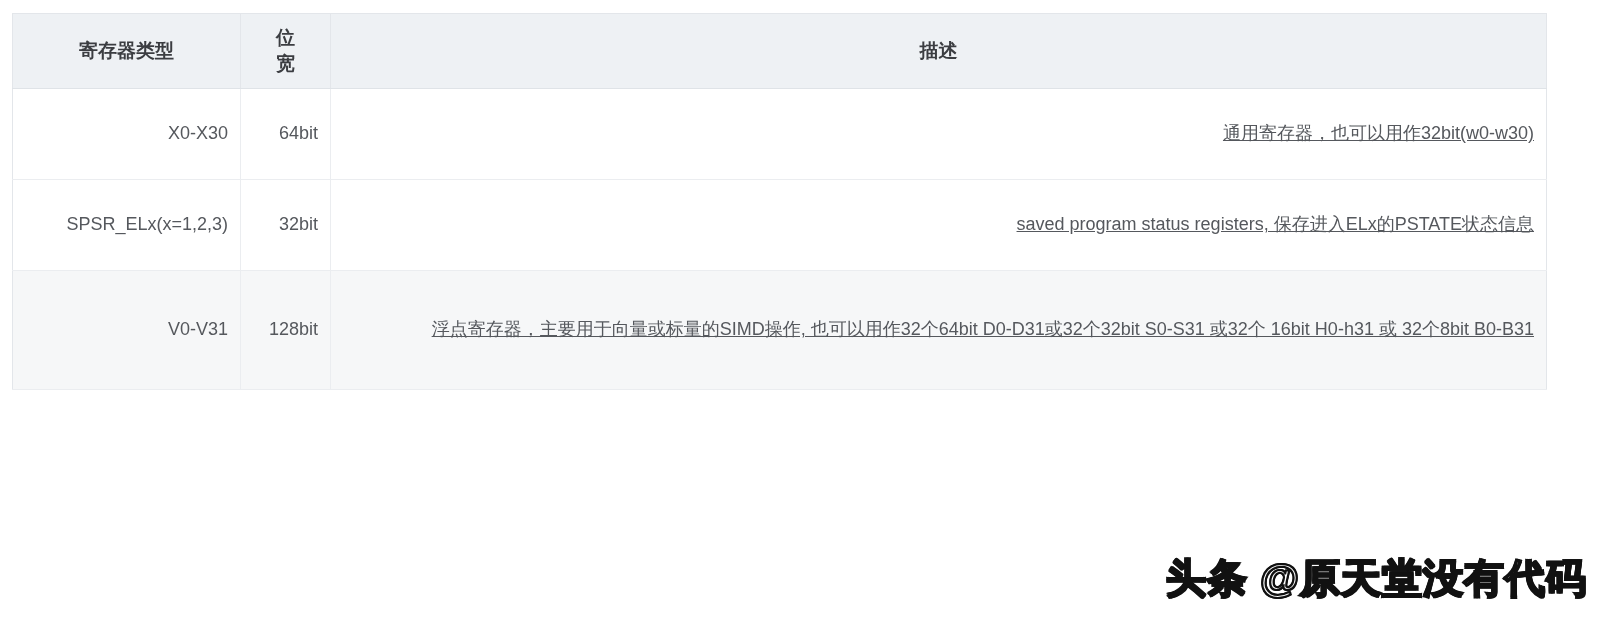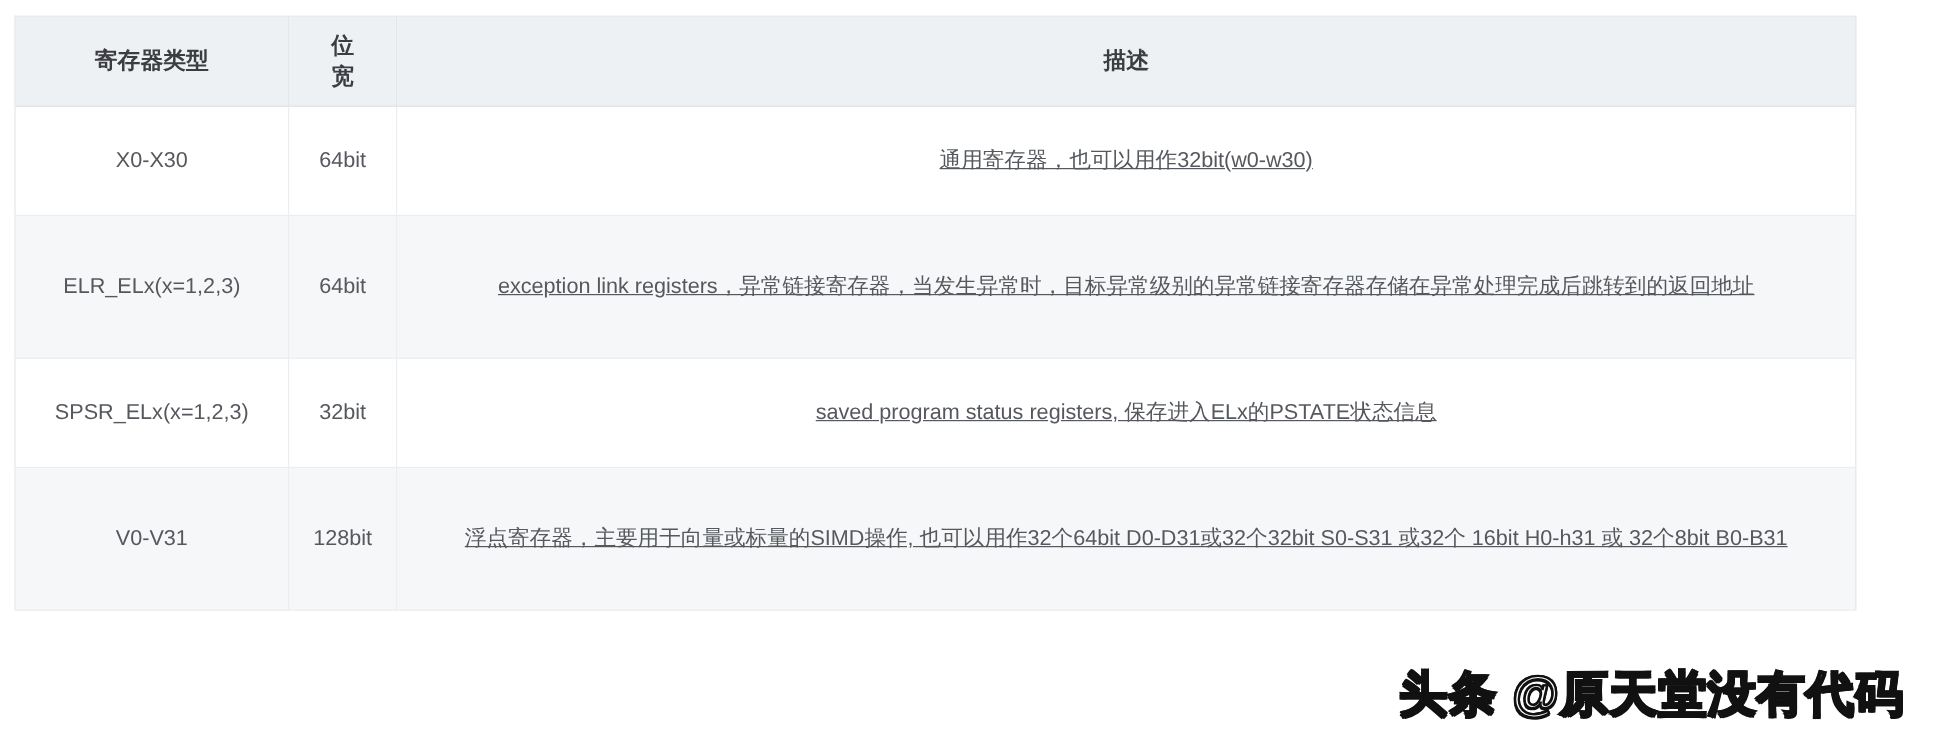--- a/index.html
+++ b/index.html
@@ -49,21 +49,21 @@
     padding: 6px 27px;
     border-right: 1px solid #e3e6ea;
     border-bottom: 1px solid #dfe3e7;
     font-family: Liberation Mono, monospace;
   }
   table.reg-table th:last-child { border-right: none; }
 
   table.reg-table td {
     color: #55585d;
     font-size: 18px;
-    text-align: center;
+    text-align: right;
     vertical-align: middle;
     padding: 14px 12px;
     border-right: 1px solid #ebedf0;
     border-bottom: 1px solid #ebedf0;
     line-height: 1.62;
     word-break: break-word;
   }
   table.reg-table td:last-child { border-right: none; }
 
   table.reg-table tbody tr.row-odd  td { background: #ffffff; }
@@ -119,25 +119,20 @@
           <th>位宽</th>
           <th>描述</th>
         </tr>
       </thead>
       <tbody>
         <tr class="row-odd r1">
           <td class="cell-type">X0-X30</td>
           <td class="cell-width">64bit</td>
           <td class="cell-desc">通用寄存器，也可以用作32bit(w0-w30)</td>
         </tr>
-        <tr class="row-even r4">
-          <td class="cell-type">ELR_ELx(x=1,2,3)</td>
-          <td class="cell-width">64bit</td>
-          <td class="cell-desc">exception link registers，异常链接寄存器，当发生异常时，目标异常级别的异常链接寄存器存储在异常处理完成后跳转到的返回地址</td>
-        </tr>
         <tr class="row-odd r5">
           <td class="cell-type">SPSR_ELx(x=1,2,3)</td>
           <td class="cell-width">32bit</td>
           <td class="cell-desc">saved program status registers, 保存进入ELx的PSTATE状态信息</td>
         </tr>
         <tr class="row-even r6">
           <td class="cell-type">V0-V31</td>
           <td class="cell-width">128bit</td>
           <td class="cell-desc">浮点寄存器，主要用于向量或标量的SIMD操作, 也可以用作32个64bit D0-D31或32个32bit S0-S31 或32个 16bit H0-h31 或 32个8bit B0-B31</td>
         </tr>

